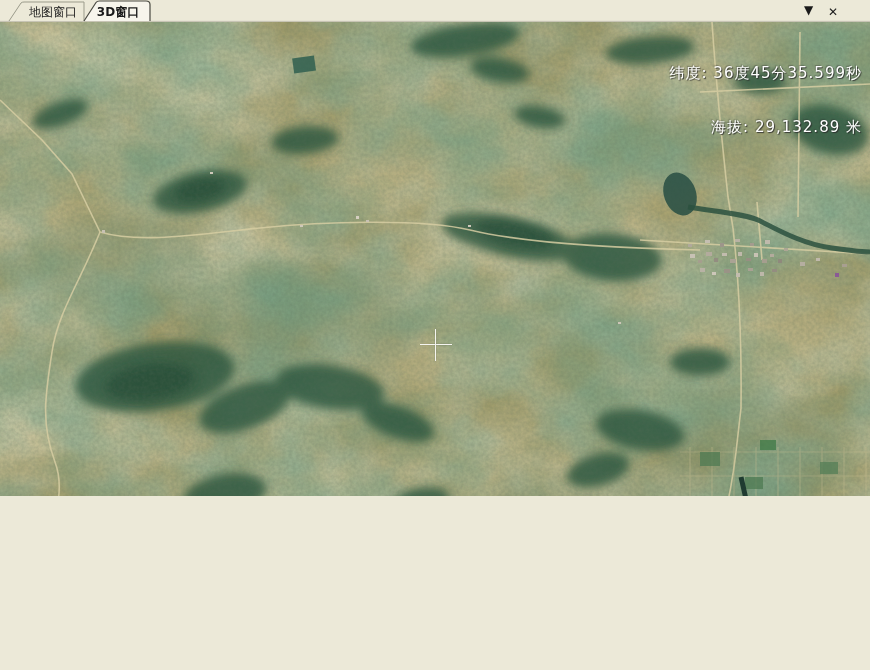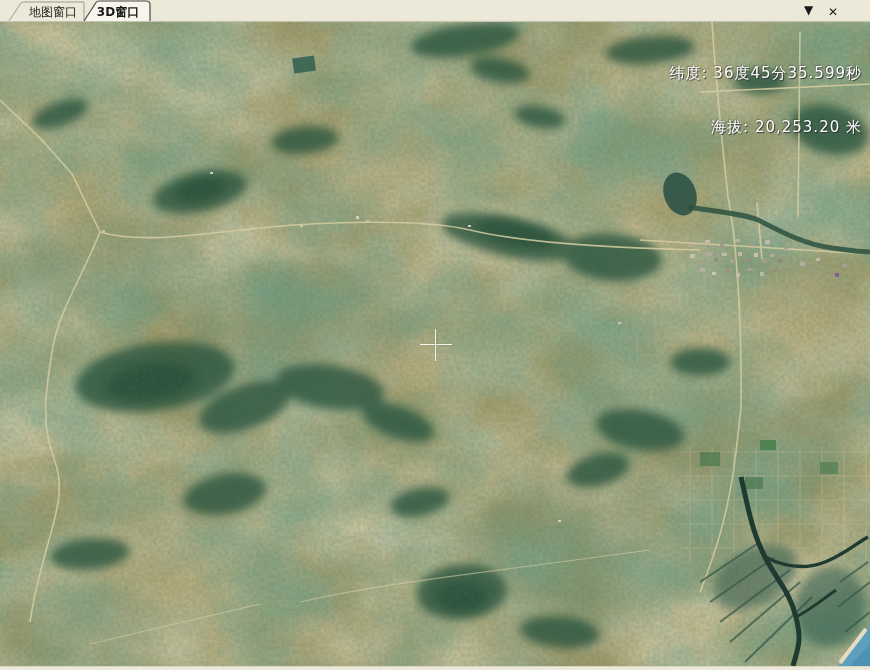--- a/index.html
+++ b/index.html
@@ -1,18 +1,18 @@
 <!DOCTYPE html>
 <html><head>
 <meta charset="utf-8">
 <style>
   html,body { margin:0; padding:0; background:#ece9d8; }
   * { box-sizing:border-box; }
   .window {
-    position:relative; width:870px; height:670px; overflow:hidden;
+    position:relative; width:870px; height:496px; overflow:hidden;
     font-family:"DejaVu Sans","Liberation Sans",sans-serif;
     background:#3b82f6;
   }
   .tabbar-svg { display:block; }
   .tab-label { font-family:"DejaVu Sans","Liberation Sans",sans-serif; font-size:12px; fill:#1a1a1a; }
   .tab-label.active { font-weight:bold; }
   .win-btn { font-size:12px; fill:#1a1a1a; cursor:default; }
   .viewport {
     position:relative; width:870px; height:644px; overflow:hidden; background:#9d9a6a;padding-left:30px;
   }
@@ -238,21 +238,21 @@
 
       <g>
         <polygon points="838,644 870,644 870,603" fill="#5c9fbe"></polygon>
         <polygon points="850,644 870,644 870,622" fill="#4a8fb3" opacity="0.8"></polygon>
         <path d="M840,641 L866,607" stroke="#e6dcc2" stroke-width="4" fill="none"></path>
       </g>
     </svg>
 
     <div class="coord-overlay">
       <div>纬度: 36度45分35.599秒</div>
-      <div>海拔: 20,253.20 米</div>
+      <div>海拔: 29,132.89 米</div>
     </div>
 
     <div class="crosshair">
       <span class="h"></span>
         <span class="v"></span>
     </div>
   </div>
 
   <div class="bottom-strip"></div>
 </div>

